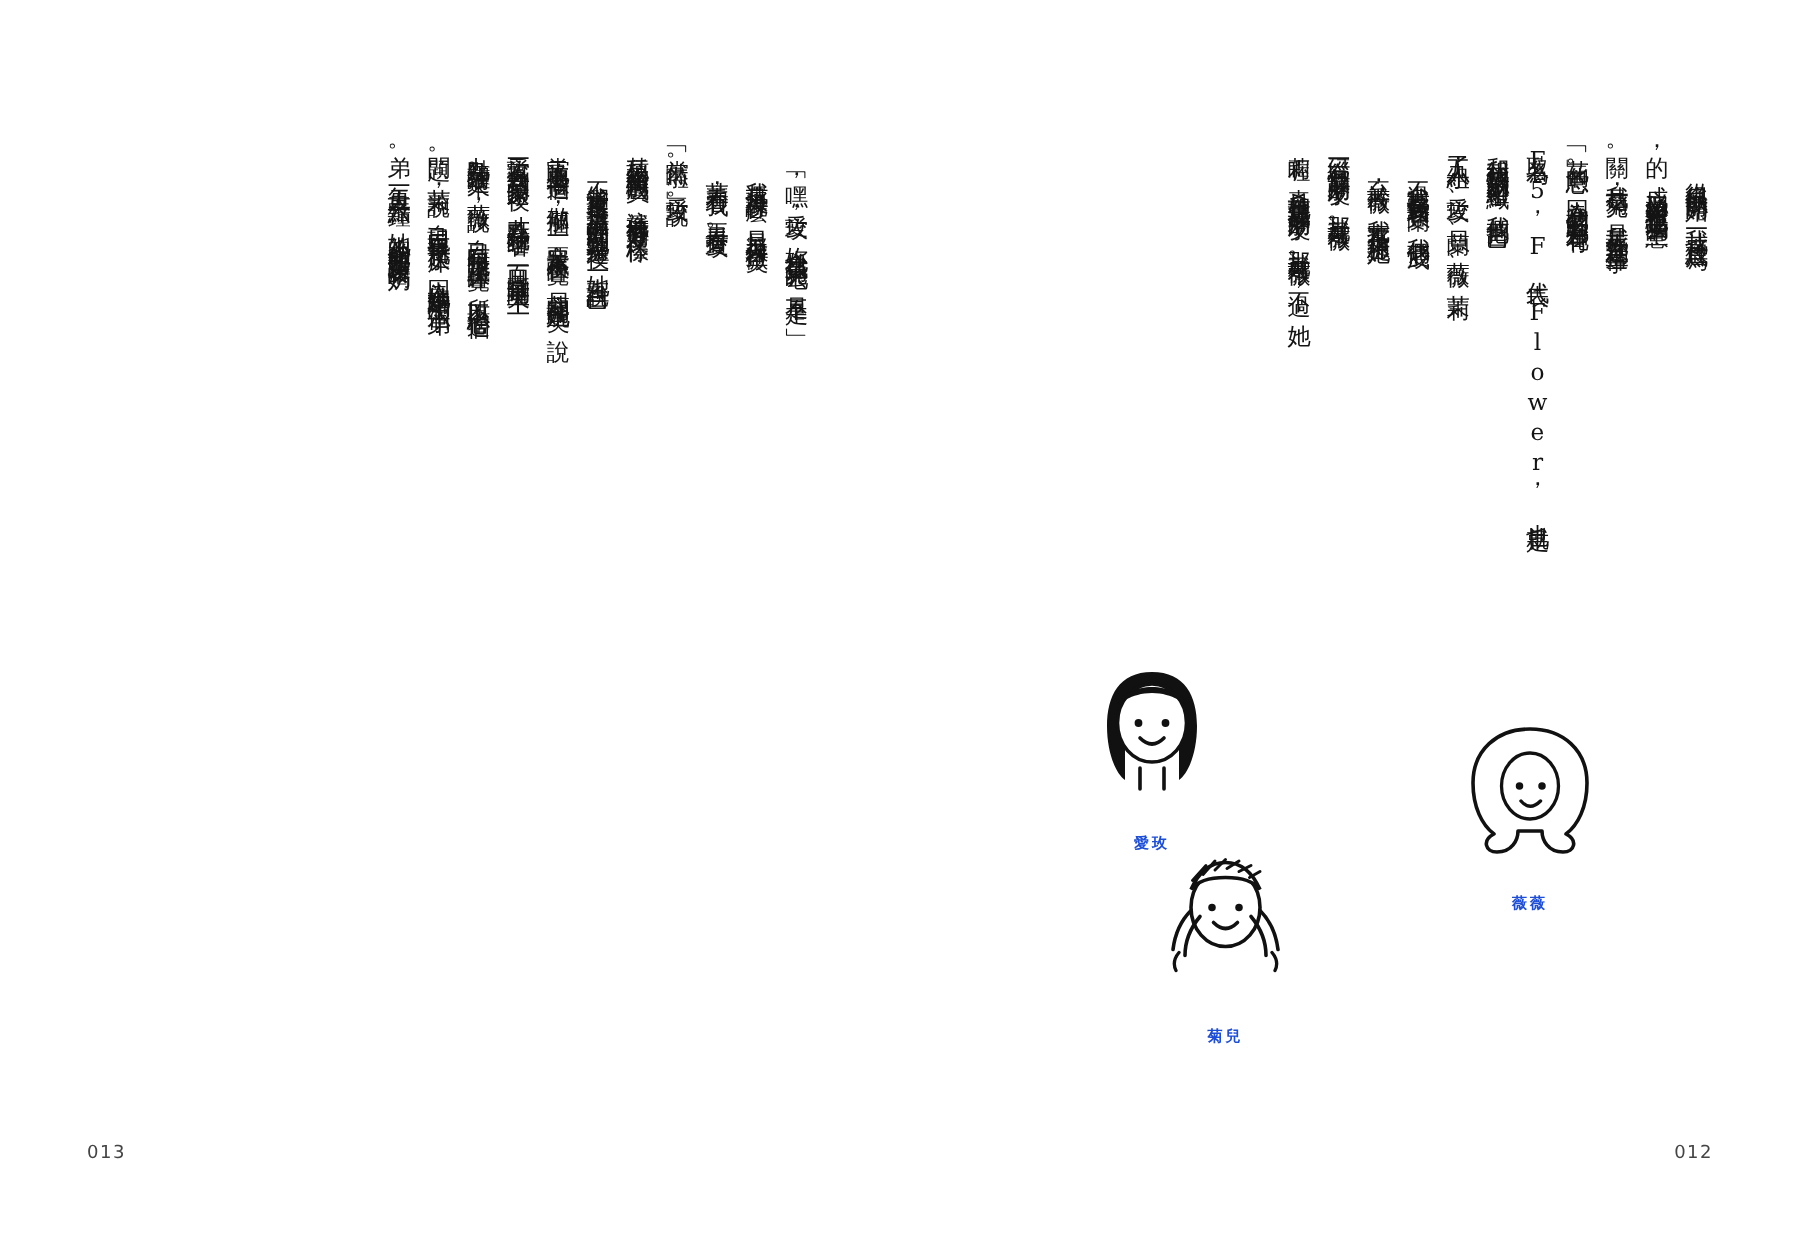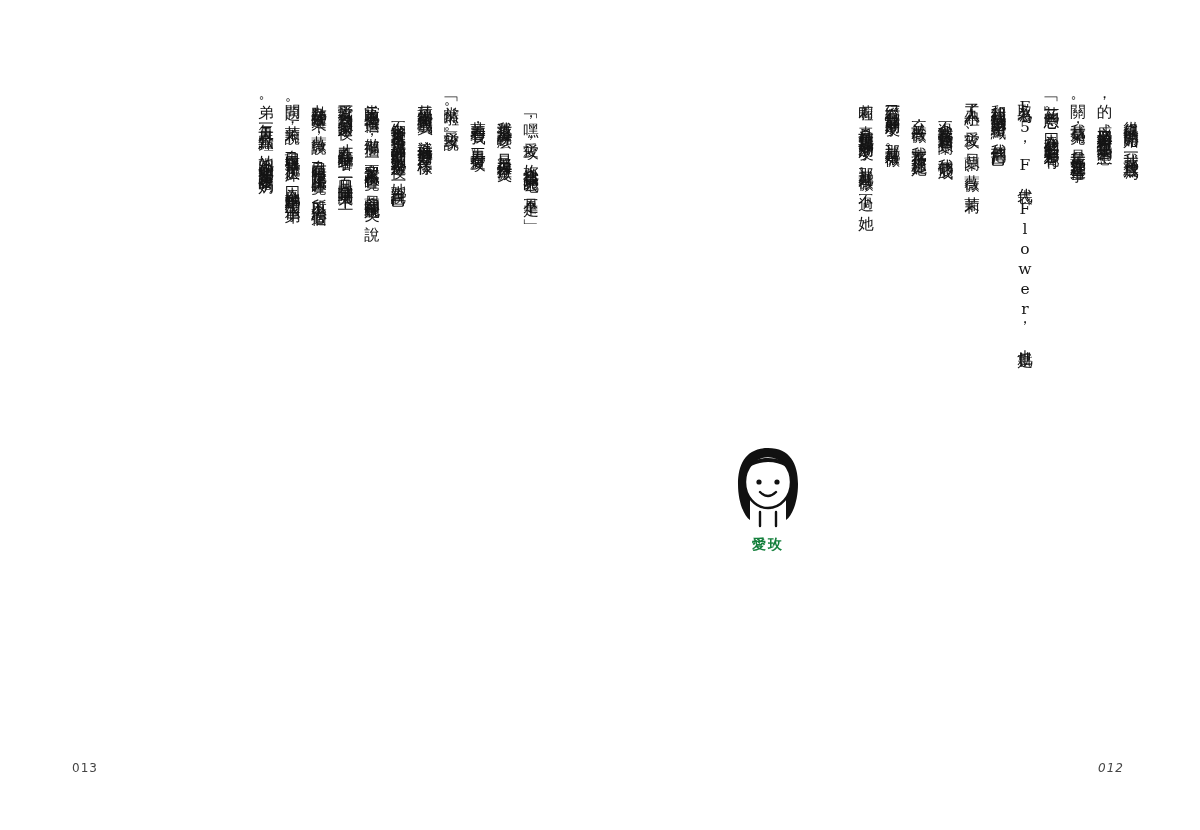--- a/index.html
+++ b/index.html
@@ -23,22 +23,22 @@
 
   
   .folio {
     position: absolute;
     bottom: 55px;
     font-family: "DejaVu Sans", "Liberation Sans", sans-serif;
     font-size: 12px;
     letter-spacing: 1px;
     color: #444;
   }
-  .folio-left  { left: 72px; }
-  .folio-right { right: 76px; font-style: italic; }
+  .folio-left  { left: 58px; }
+  .folio-right { right: 58px; }
 
   
   .right-page {
     position: absolute;
     left: 600px;
     top: 0;
     width: 600px;
     height: 830px;
   }
   .right-text-area {
@@ -86,25 +86,25 @@
     width: 440px;
     height: 280px;
   }
   .char {
     position: absolute;
     text-align: center;
   }
   .char .name {
     writing-mode: horizontal-tb;
     font-family: "DejaVu Serif", "Liberation Serif", serif;
-    font-size: 14px;
+    font-size: 10px;
     font-weight: bold;
     letter-spacing: 2px;
-    margin-top: 0;
-    color: #15803d;
+    margin-top: 19px;
+    color: #1d4ed8;
   }
   .c-aimei { left: 30px;  top: 0px;   }
   .c-beilan { left: 160px; top: 20px; }
   .c-weiwei { left: 278px; top: 40px; }
   .c-juer  { left: 72px;  top: 125px; }
   .c-moli  { left: 200px; top: 140px; }
   svg { display: block; }
 </style>
 </head>
 <body>
@@ -139,21 +139,49 @@
         <path d="M25 30 C30 14 66 14 71 30 C71 30 62 22 48 22 C34 22 25 30 25 30 Z" fill="#111"></path>
         <circle cx="39" cy="42" r="2.6" fill="#111"></circle>
         <circle cx="57" cy="42" r="2.6" fill="#111"></circle>
         <path d="M40 52 Q48 60 56 52" fill="none" stroke="#111" stroke-width="2.4" stroke-linecap="round"></path>
         <path d="M40 72 L40 86 M56 72 L56 86" stroke="#111" stroke-width="2.4" stroke-linecap="round"></path>
       </svg>
       <div class="name">愛玫</div>
     </div>
 
 
-
+    <div class="char c-weiwei">
+      <svg width="104" height="96" viewBox="0 0 104 96">
+        <path d="M52 6 C30 6 14 20 14 42 C14 58 20 70 28 76 C20 80 22 88 30 88
+                 C40 88 44 80 44 74 L60 74 C60 80 64 88 74 88 C82 88 84 80 76 76
+                 C84 70 90 58 90 42 C90 20 74 6 52 6 Z" fill="#fff" stroke="#111" stroke-width="2.4" stroke-linejoin="round"></path>
+        <ellipse cx="52" cy="44" rx="19" ry="22" fill="#fff" stroke="#111" stroke-width="2.2"></ellipse>
+        <circle cx="45" cy="44" r="2.5" fill="#111"></circle>
+        <circle cx="60" cy="44" r="2.5" fill="#111"></circle>
+        <path d="M46 54 Q52 61 59 54" fill="none" stroke="#111" stroke-width="2.3" stroke-linecap="round"></path>
+      </svg>
+      <div class="name">薇薇</div>
+    </div>
+
+    <div class="char c-juer">
+      <svg width="110" height="100" viewBox="0 0 110 100">
+        <ellipse cx="55" cy="40" rx="23" ry="26" fill="#fff" stroke="#111" stroke-width="2.4"></ellipse>
+        <path d="M32 28 q8 -18 23 -18 q15 0 23 18 q-6 -8 -23 -8 q-17 0 -23 8 Z" fill="#fff" stroke="#111" stroke-width="2.4"></path>
+        <path d="M33 22 L42 12 M40 18 L48 9 M48 15 L55 8 M56 14 L64 9 M64 16 L72 12 M71 20 L78 16" stroke="#111" stroke-width="2" stroke-linecap="round"></path>
+        <circle cx="46" cy="40" r="2.5" fill="#111"></circle>
+        <circle cx="64" cy="40" r="2.5" fill="#111"></circle>
+        <path d="M47 50 Q55 58 63 50" fill="none" stroke="#111" stroke-width="2.4" stroke-linecap="round"></path>
+        <path d="M32 42 q-10 10 -12 26" fill="none" stroke="#111" stroke-width="2.4" stroke-linecap="round"></path>
+        <path d="M38 46 q-10 12 -10 26" fill="none" stroke="#111" stroke-width="2.4" stroke-linecap="round"></path>
+        <path d="M78 42 q10 10 12 26" fill="none" stroke="#111" stroke-width="2.4" stroke-linecap="round"></path>
+        <path d="M72 46 q10 12 10 26" fill="none" stroke="#111" stroke-width="2.4" stroke-linecap="round"></path>
+        <path d="M24 70 q-5 6 -2 12 M86 70 q5 6 2 12" fill="none" stroke="#111" stroke-width="2.2" stroke-linecap="round"></path>
+      </svg>
+      <div class="name">菊兒</div>
+    </div>
 
   </div>
 
   <div class="left-page">
     <div class="left-text-area">
       <div class="vline">弟。每天一早六點鐘，她的小弟就會開始哭著要喝奶。</div>
       <div class="vline">問題。茉莉說，自己現在很早就起床了，因為她媽媽剛生了一個小弟</div>
       <div class="vline">九點鐘才醒過來。薇薇說，自己有時很晚才上床睡覺，所以不擔心這個</div>
       <div class="vline">愛玫有一次到貝蘭家過夜，才九點鐘就睡著了，而且一直睡到隔天早上</div>
       <div class="vline">當天晚上要做這個、做那個，一定要熬夜不睡覺。貝蘭卻開她玩笑，說</div>

